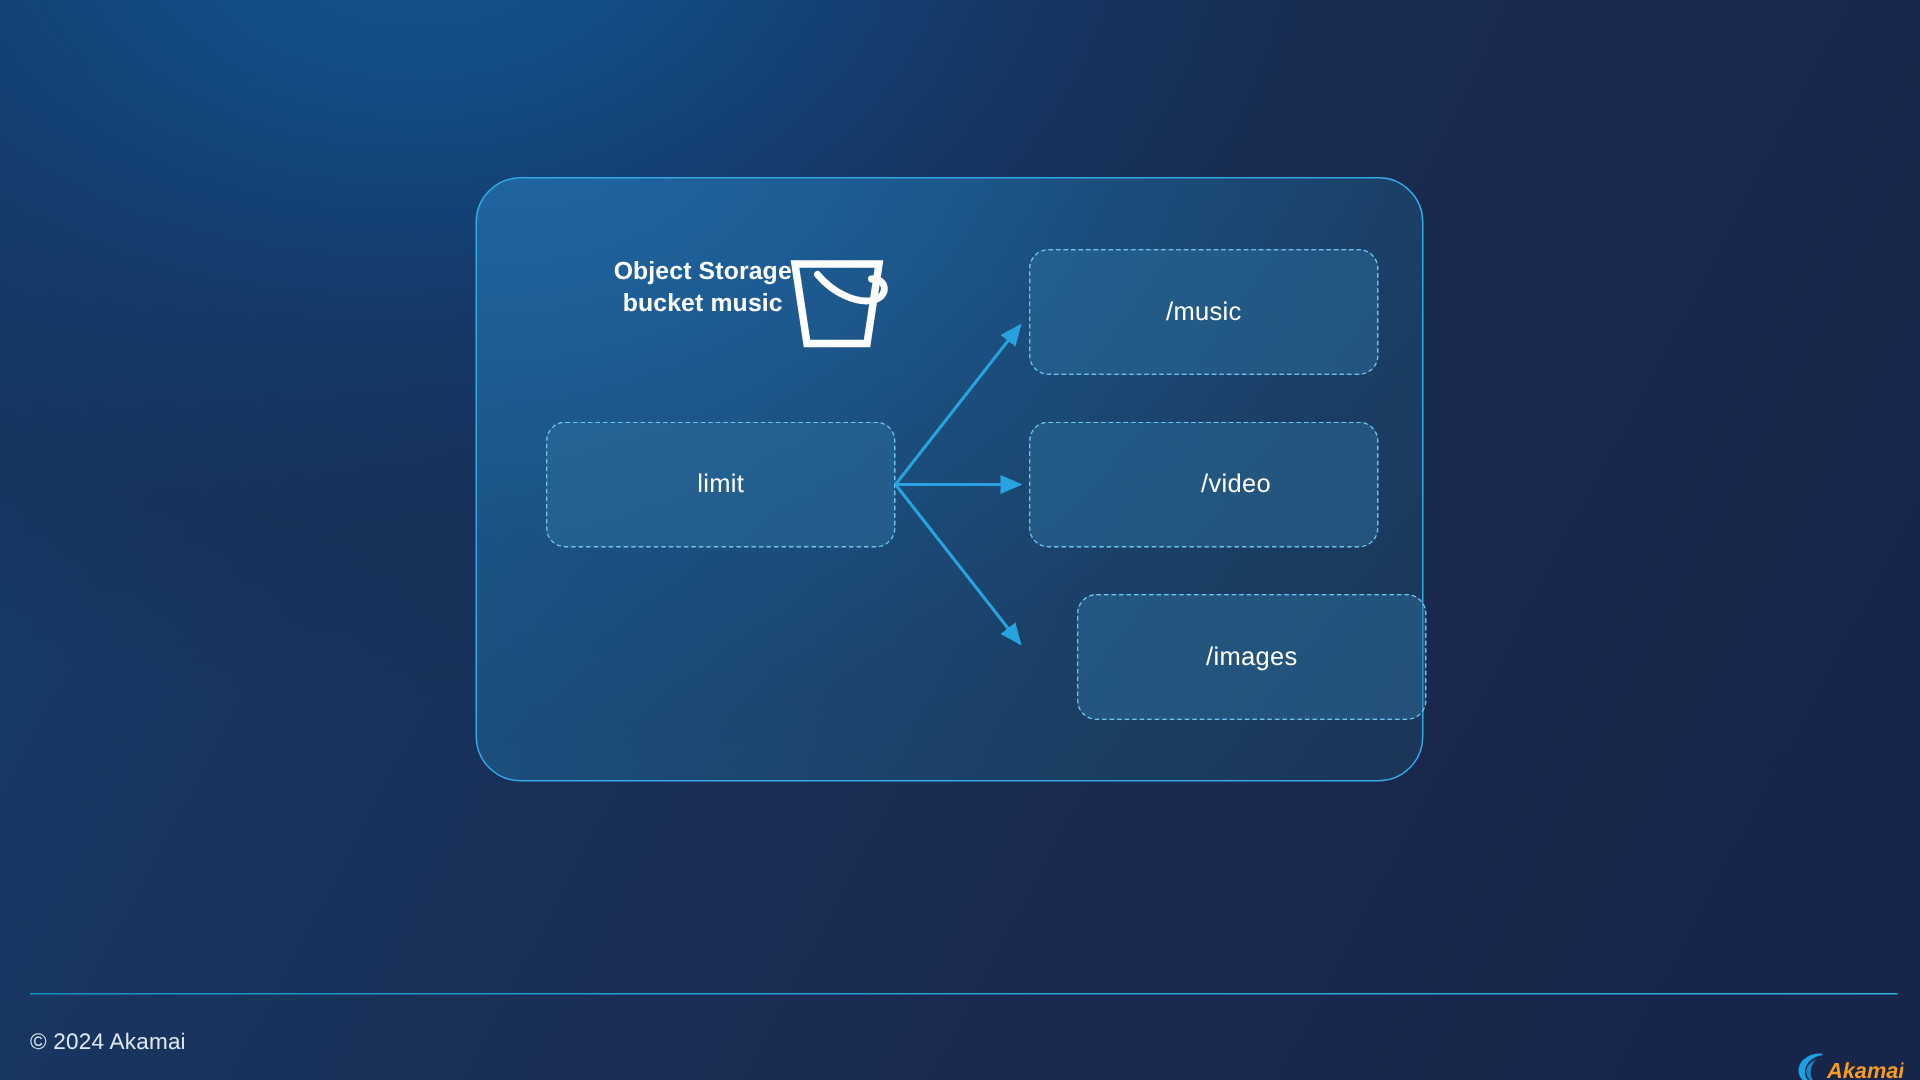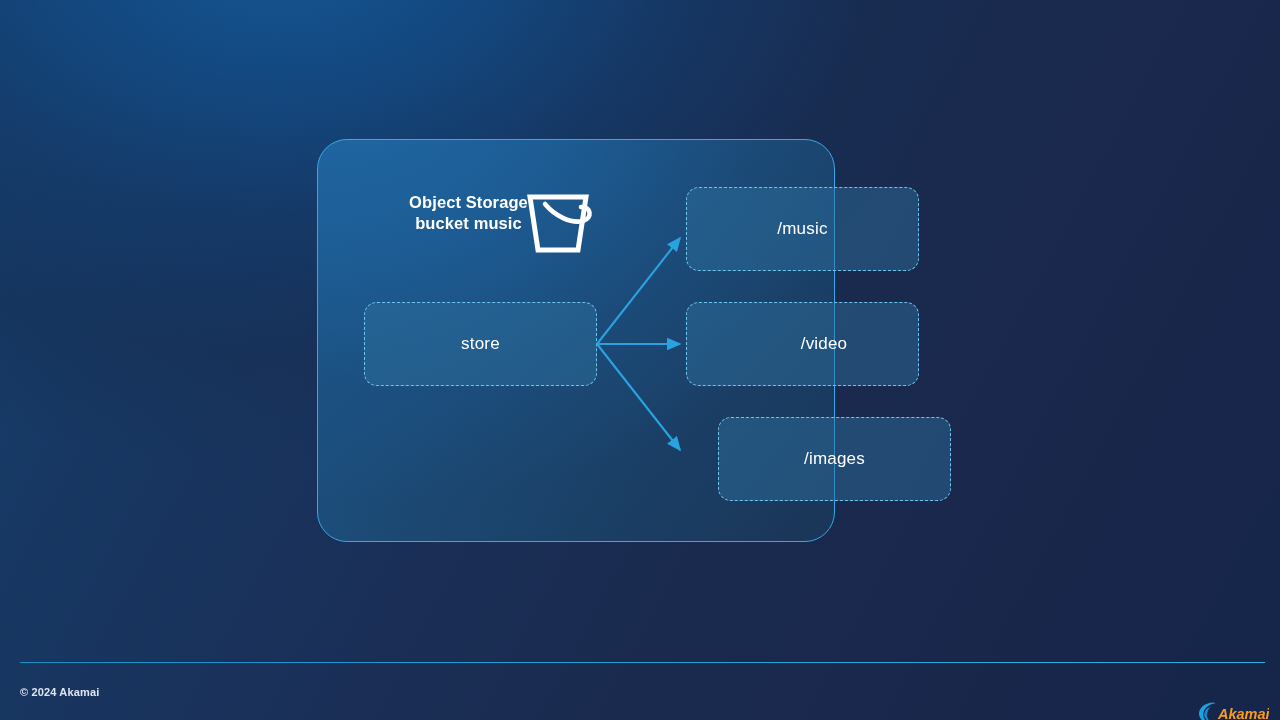--- a/index.html
+++ b/index.html
@@ -30,22 +30,22 @@
         rgba(21,44,80,0.40) 66%,
         rgba(22,37,74,0.0) 85%),
       linear-gradient(118deg, #15406f 0%, #173863 18%, #1a2f57 42%, #1a2a4e 62%, #18264a 82%, #16254a 100%);
     overflow: hidden;
   }
 
   
   #diagram-card {
     position: absolute;
     left: 317px;
-    top: 139px;
-    width: 518px;
+    top: 118px;
+    width: 632px;
     height: 403px;
     border-radius: 30px;
     border: 1.4px solid #35a8e8;
     background:
       radial-gradient(ellipse 780px 560px at 6% -12%,
         rgba(32,104,164,0.95) 0%,
         rgba(29,94,152,0.85) 26%,
         rgba(26,76,126,0.55) 52%,
         rgba(24,58,101,0.22) 74%,
         rgba(23,48,88,0.0) 92%),
@@ -111,23 +111,22 @@
     width: 1245px;
     height: 1.4px;
     background: linear-gradient(90deg, #1a8fc4 0%, #1f9fd2 35%, #27a9dc 72%, #2fb2e2 100%);
   }
 
   #footer-copyright {
     position: absolute;
     left: 20px;
     top: 686px;
     color: #dfe6f2;
-    font-size: 11px;
+    font-size: 15px;
     letter-spacing: 0.15px;
-    font-weight: bold;
   }
 
   #akamai-logo {
     position: absolute;
     left: 1197px;
     top: 700px;
     width: 72px;
     height: 26px;
   }
 </style>
@@ -146,21 +145,21 @@
     <div id="bucket-icon">
       <svg viewBox="0 0 74 70" width="74" height="70">
 
         <path d="M 9 9 L 65 9 L 57 62 L 17 62 Z" fill="none" stroke="#ffffff" stroke-width="5" stroke-linejoin="miter"></path>
 
         <path d="M 24 16 C 34 28 50 36 62 33 C 72 30 70 18 60 19" fill="none" stroke="#ffffff" stroke-width="4.6" stroke-linecap="round"></path>
       </svg>
     </div>
 
     <div class="node-box" id="node-store">
-      <span>store</span>
+      <span>limit</span>
     </div>
 
     <div class="node-box" id="node-music">
       <span>/music</span>
     </div>
 
     <div class="node-box" id="node-video">
       <span>/video</span>
     </div>
 

